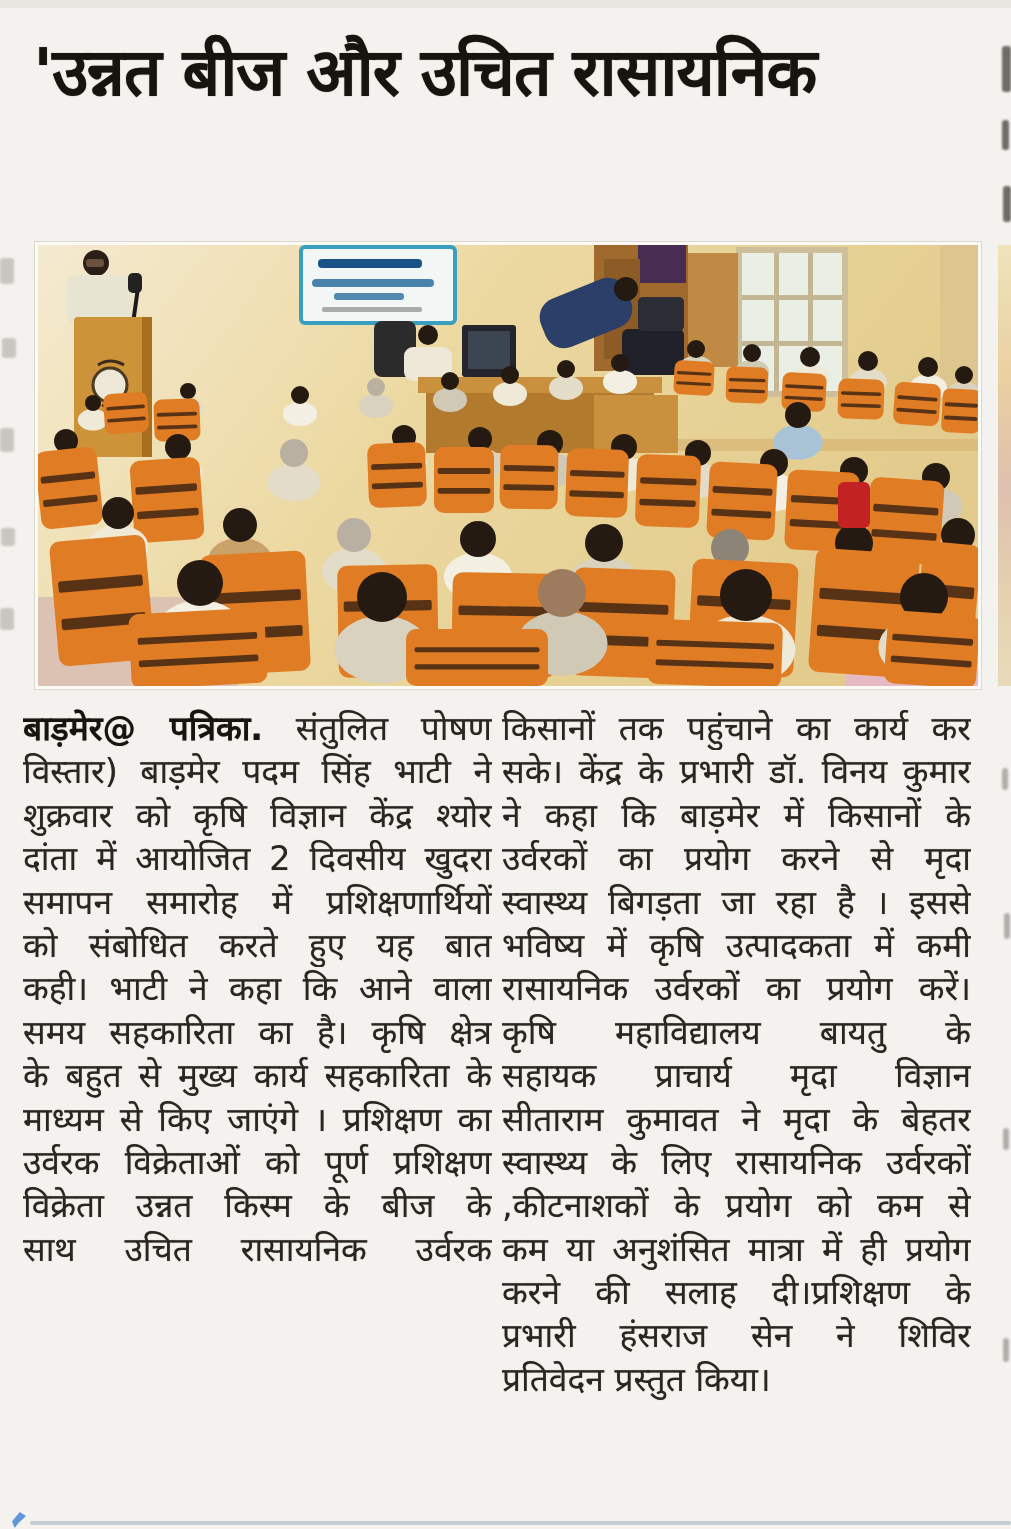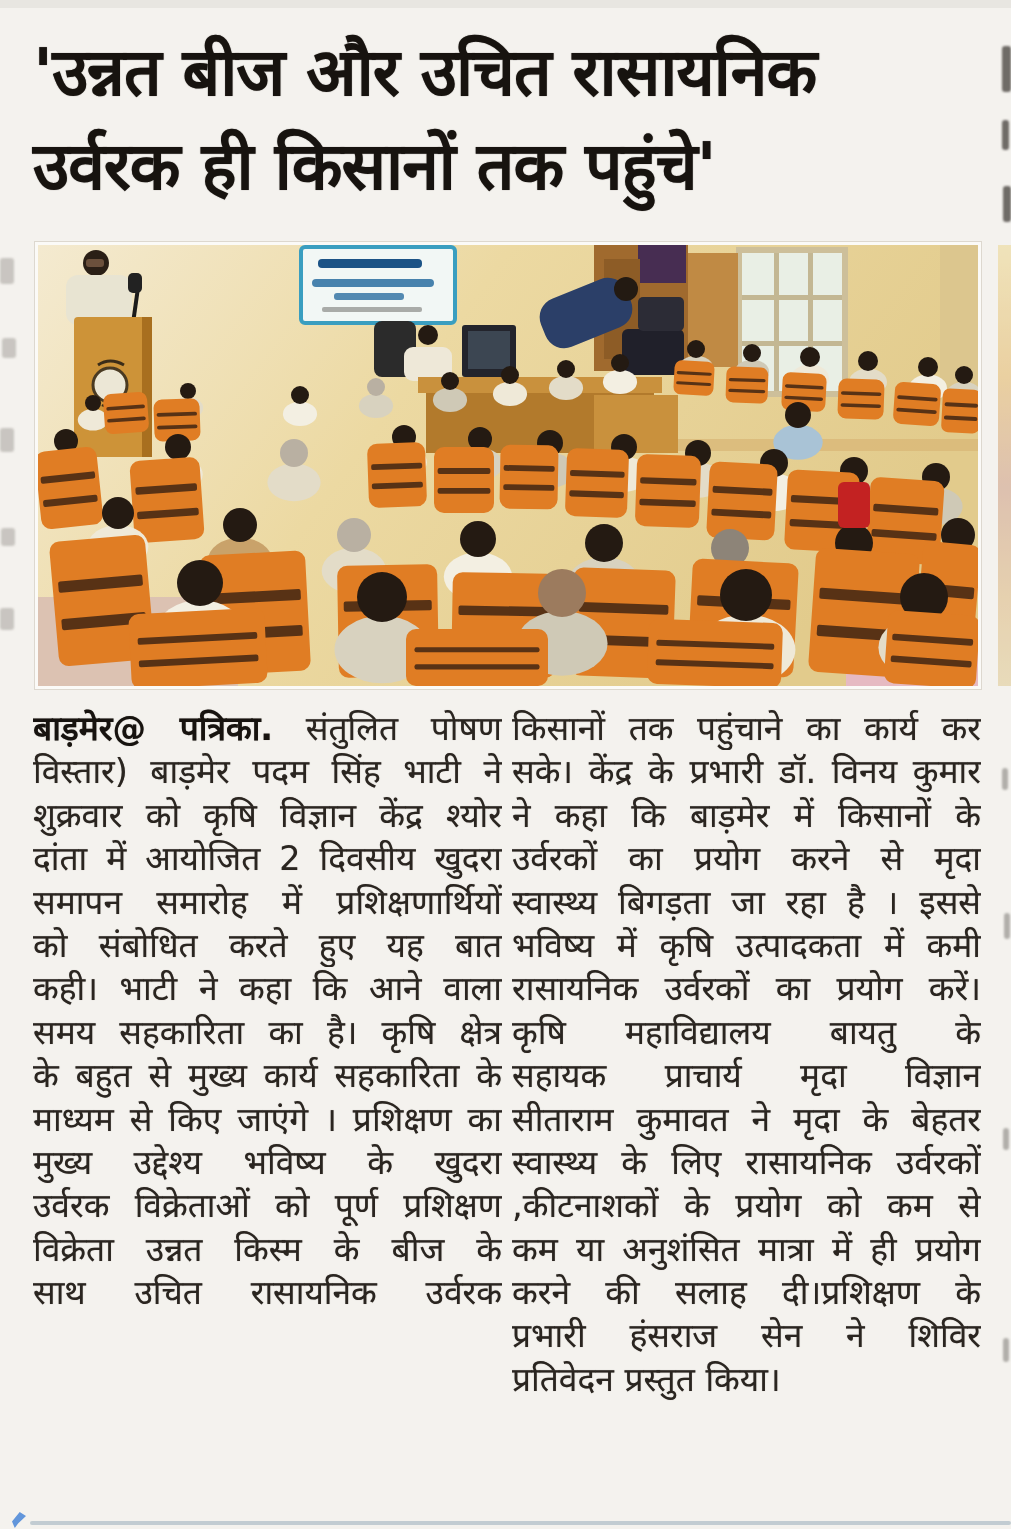--- a/index.html
+++ b/index.html
@@ -21,21 +21,21 @@
   }
   
   .photo{
     position:absolute;left:38px;top:237px;width:940px;height:441px;
     box-shadow:0 0 0 3px #fbfaf7,0 0 0 4px #ddd8cf;
     overflow:hidden;background:#ecd9a2;
   }
   .photo svg{display:block;width:100%;height:100%;}
   
   .cols{
-    position:absolute;left:33px;top:699px;width:948px;
+    position:absolute;left:23px;top:699px;width:948px;
     display:flex;gap:10px;
   }
   .col{flex:1 1 0;min-width:0;}
   .tline{
     font-size:33.5px;line-height:43.4px;
     text-align:justify;text-align-last:justify;
     color:#2a2520;
     text-shadow:0 0 .7px rgba(40,33,26,.5);
     white-space:normal;
     overflow:hidden;height:43.4px;
@@ -63,21 +63,20 @@
     opacity:.8;filter:blur(.6px);
   }
 </style>
 </head>
 <body>
 
 <div class="page" style="--c-page: #f4f2ee; --c-ink: #221d18; --c-chair: #e07d24; --c-banner: #3a9ec0; --c-bannertxt: #1c5386; --c-podium: #cd9338; --c-navy: #2b3f68; --c-floor: #e6bac2;">
 
   <div class="headline">
     <div>'उन्नत बीज और उचित रासायनिक</div>
-    <div>उर्वरक ही किसानों तक पहुंचे'</div>
   </div>
 
   <div class="smudge smD" style="right:0;top:38px;width:9px;height:46px;"></div>
   <div class="smudge smD" style="right:2px;top:112px;width:7px;height:30px;"></div>
   <div class="smudge smD" style="right:0;top:178px;width:8px;height:36px;"></div>
   <div class="edge-strip"></div>
   <div class="smudge smD" style="right:3px;top:760px;width:6px;height:22px;opacity:.5;"></div>
   <div class="smudge smD" style="right:1px;top:905px;width:6px;height:26px;opacity:.5;"></div>
   <div class="smudge smD" style="right:2px;top:1120px;width:6px;height:22px;opacity:.5;"></div>
   <div class="smudge smD" style="right:2px;top:1330px;width:6px;height:24px;opacity:.5;"></div>
@@ -398,21 +397,20 @@
         <div class="tline"><b>बाड़मेर@ पत्रिका.</b> संतुलित पोषण</div>
         <div class="tline">विस्तार) बाड़मेर पदम सिंह भाटी ने</div>
         <div class="tline">शुक्रवार को कृषि विज्ञान केंद्र श्योर</div>
         <div class="tline">दांता में आयोजित 2 दिवसीय खुदरा</div>
         <div class="tline">समापन समारोह में प्रशिक्षणार्थियों</div>
         <div class="tline">को संबोधित करते हुए यह बात</div>
         <div class="tline">कही। भाटी ने कहा कि आने वाला</div>
         <div class="tline">समय सहकारिता का है। कृषि क्षेत्र</div>
         <div class="tline">के बहुत से मुख्य कार्य सहकारिता के</div>
         <div class="tline">माध्यम से किए जाएंगे । प्रशिक्षण का</div>
-        <div class="tline">मुख्य उद्देश्य भविष्य के खुदरा</div>
         <div class="tline">उर्वरक विक्रेताओं को पूर्ण प्रशिक्षण</div>
         <div class="tline">विक्रेता उन्नत किस्म के बीज के</div>
         <div class="tline">साथ उचित रासायनिक उर्वरक</div>
       </div>
     <div class="col" id="col-right">
         <div class="tline">किसानों तक पहुंचाने का कार्य कर</div>
         <div class="tline">सके। केंद्र के प्रभारी डॉ. विनय कुमार</div>
         <div class="tline">ने कहा कि बाड़मेर में किसानों के</div>
         <div class="tline">उर्वरकों का प्रयोग करने से मृदा</div>
         <div class="tline">स्वास्थ्य बिगड़ता जा रहा है । इससे</div>

